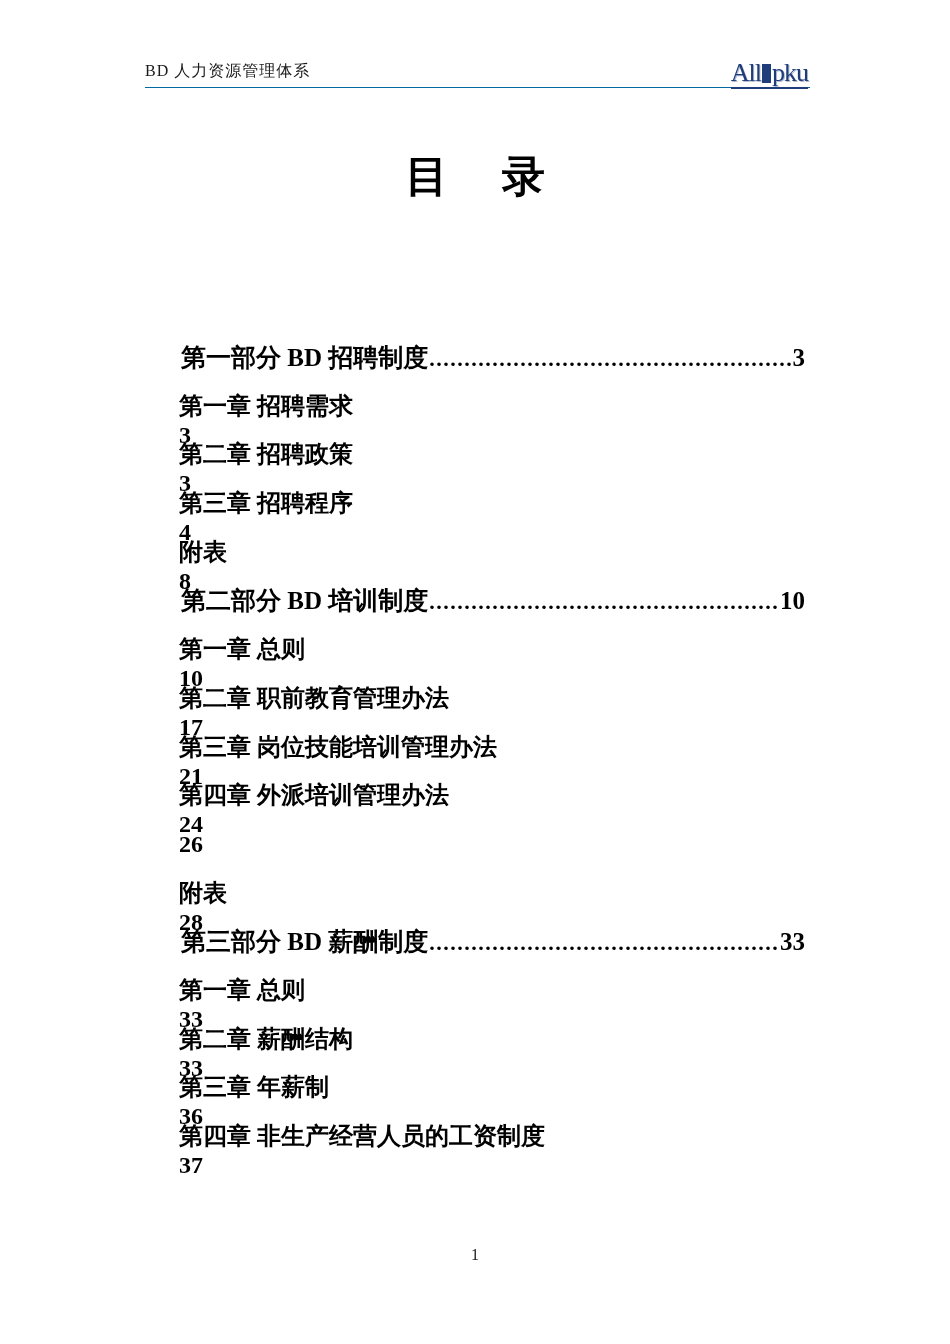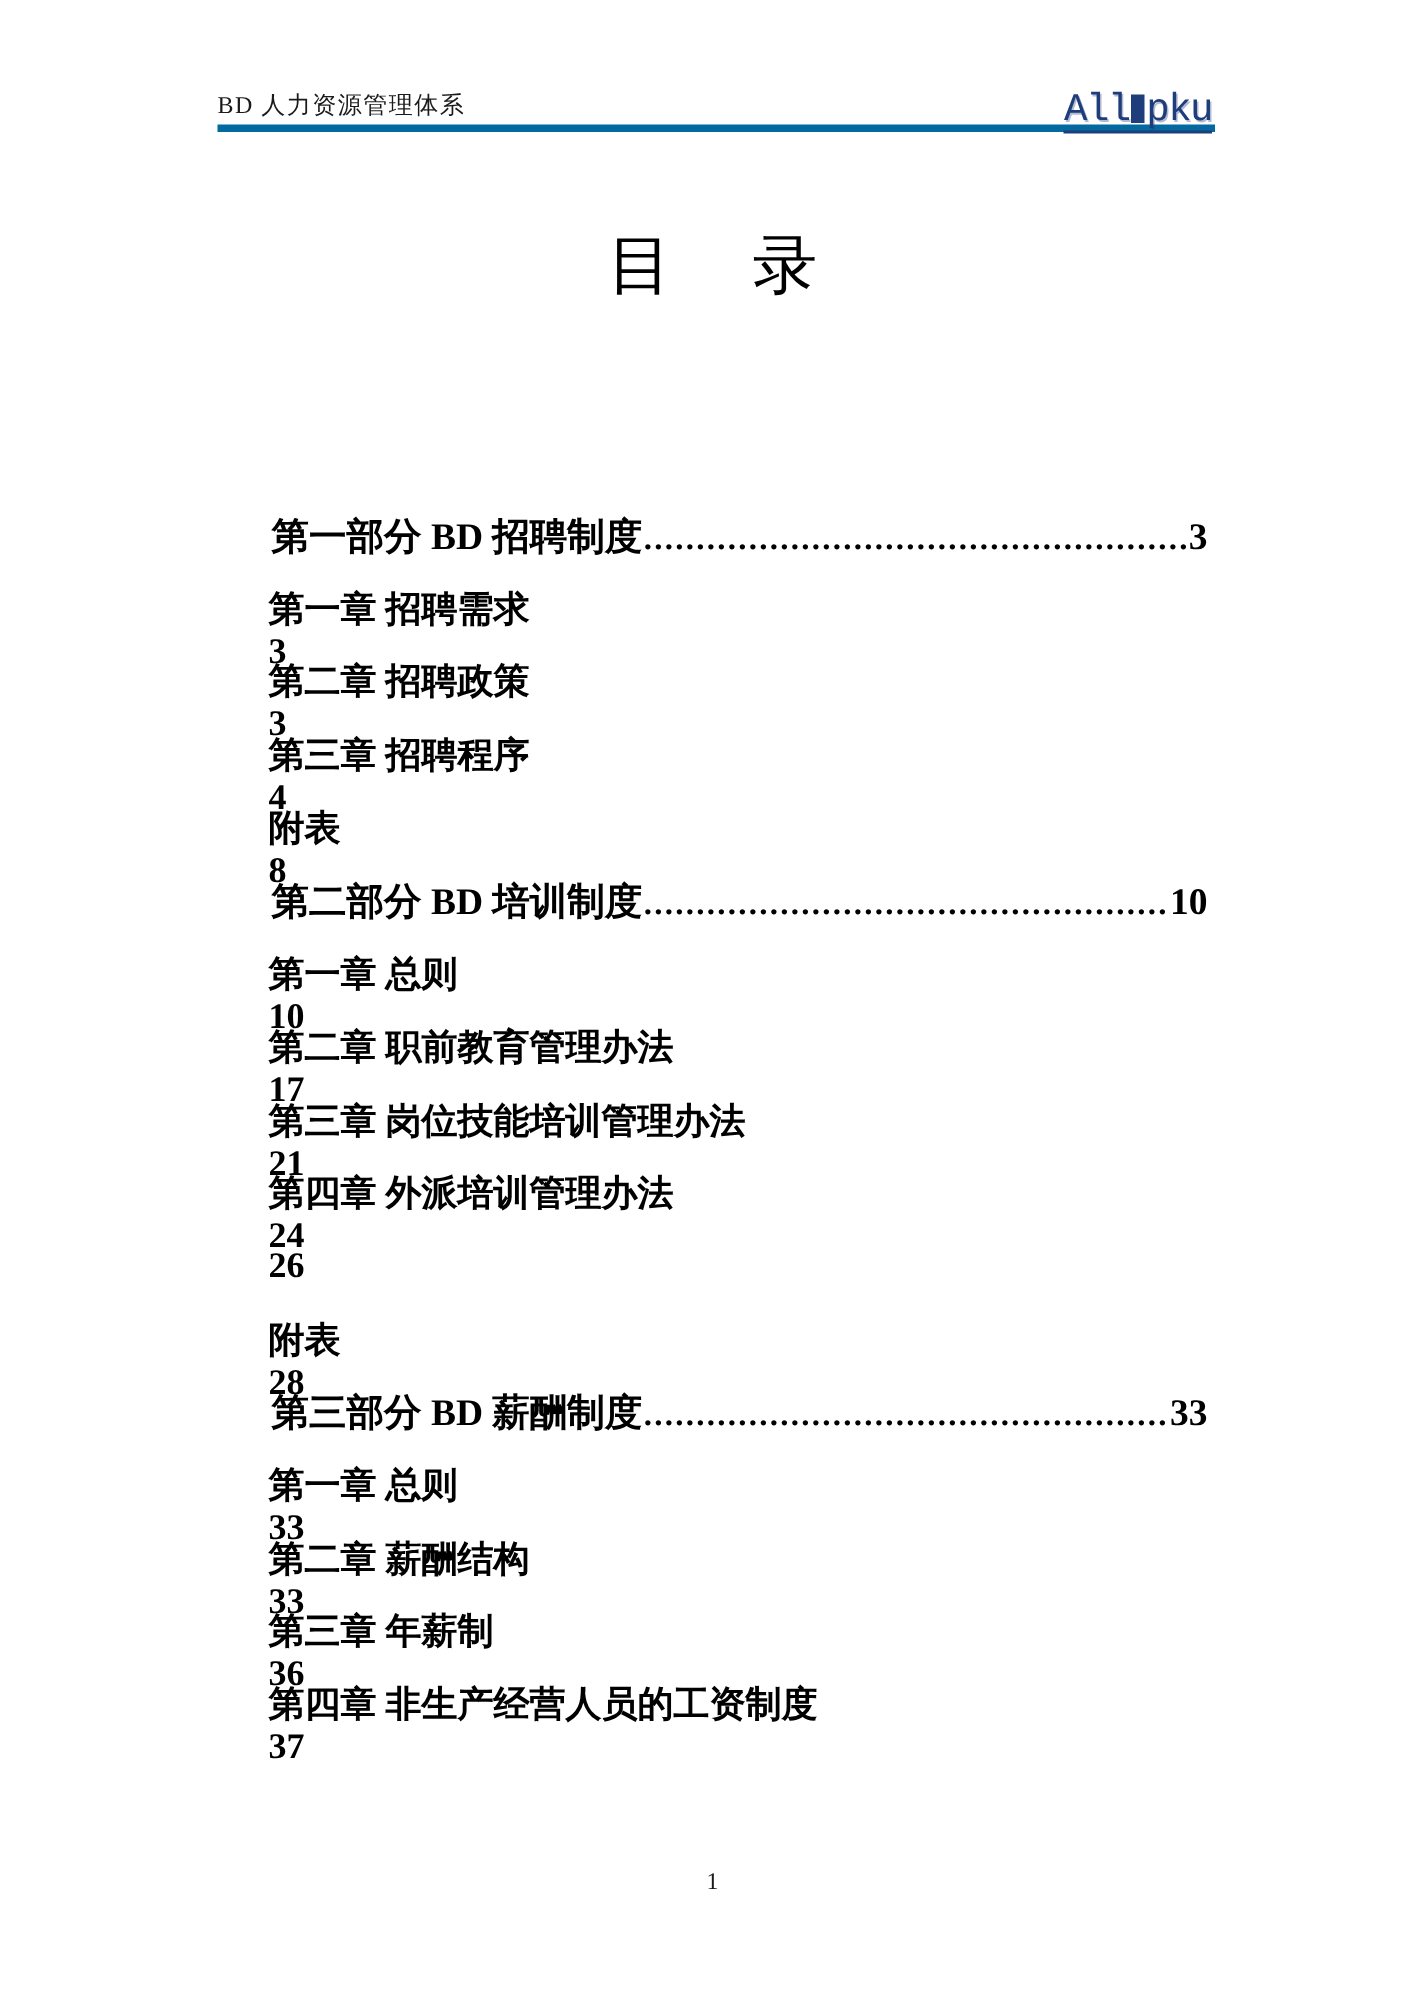--- a/index.html
+++ b/index.html
@@ -14,34 +14,34 @@
     color: #000000;
     overflow: hidden;
   }
   
   .doc-header {
     position: absolute;
     top: 58px;
     left: 145px;
     right: 140px;
     height: 30px;
-    border-bottom: 5px solid #0369a1;
+    border-bottom: 1px solid #0369a1;
   }
   .doc-header-title {
     font-size: 16px;
     letter-spacing: 1px;
     color: #1a1a1a;
     line-height: 26px;
     white-space: pre;
   }
   .logo {
     position: absolute;
     right: 2px;
     top: 2px;
-    font-family: Liberation Mono, monospace;
+    font-family: Liberation Serif, serif;
     font-size: 26px;
     font-weight: 500;
     letter-spacing: -1px;
     color: #1f3d7a;
     line-height: 26px;
     border-bottom: 2px solid #1f3d7a;
     padding-bottom: 1px;
     text-shadow: 1px 1px 0 rgba(31,61,122,0.35);
   }
   .logo-block {
@@ -53,21 +53,21 @@
     vertical-align: -2px;
   }
   
   .toc-title {
     position: absolute;
     top: 148px;
     left: 0;
     width: 100%;
     text-align: center;
     font-size: 43px;
-    font-weight: normal;
+    font-weight: bold;
     white-space: pre;
     color: #000000;
   }
   
   .toc {
     position: absolute;
     top: 341px;
     left: 145px;
     width: 660px;
   }

